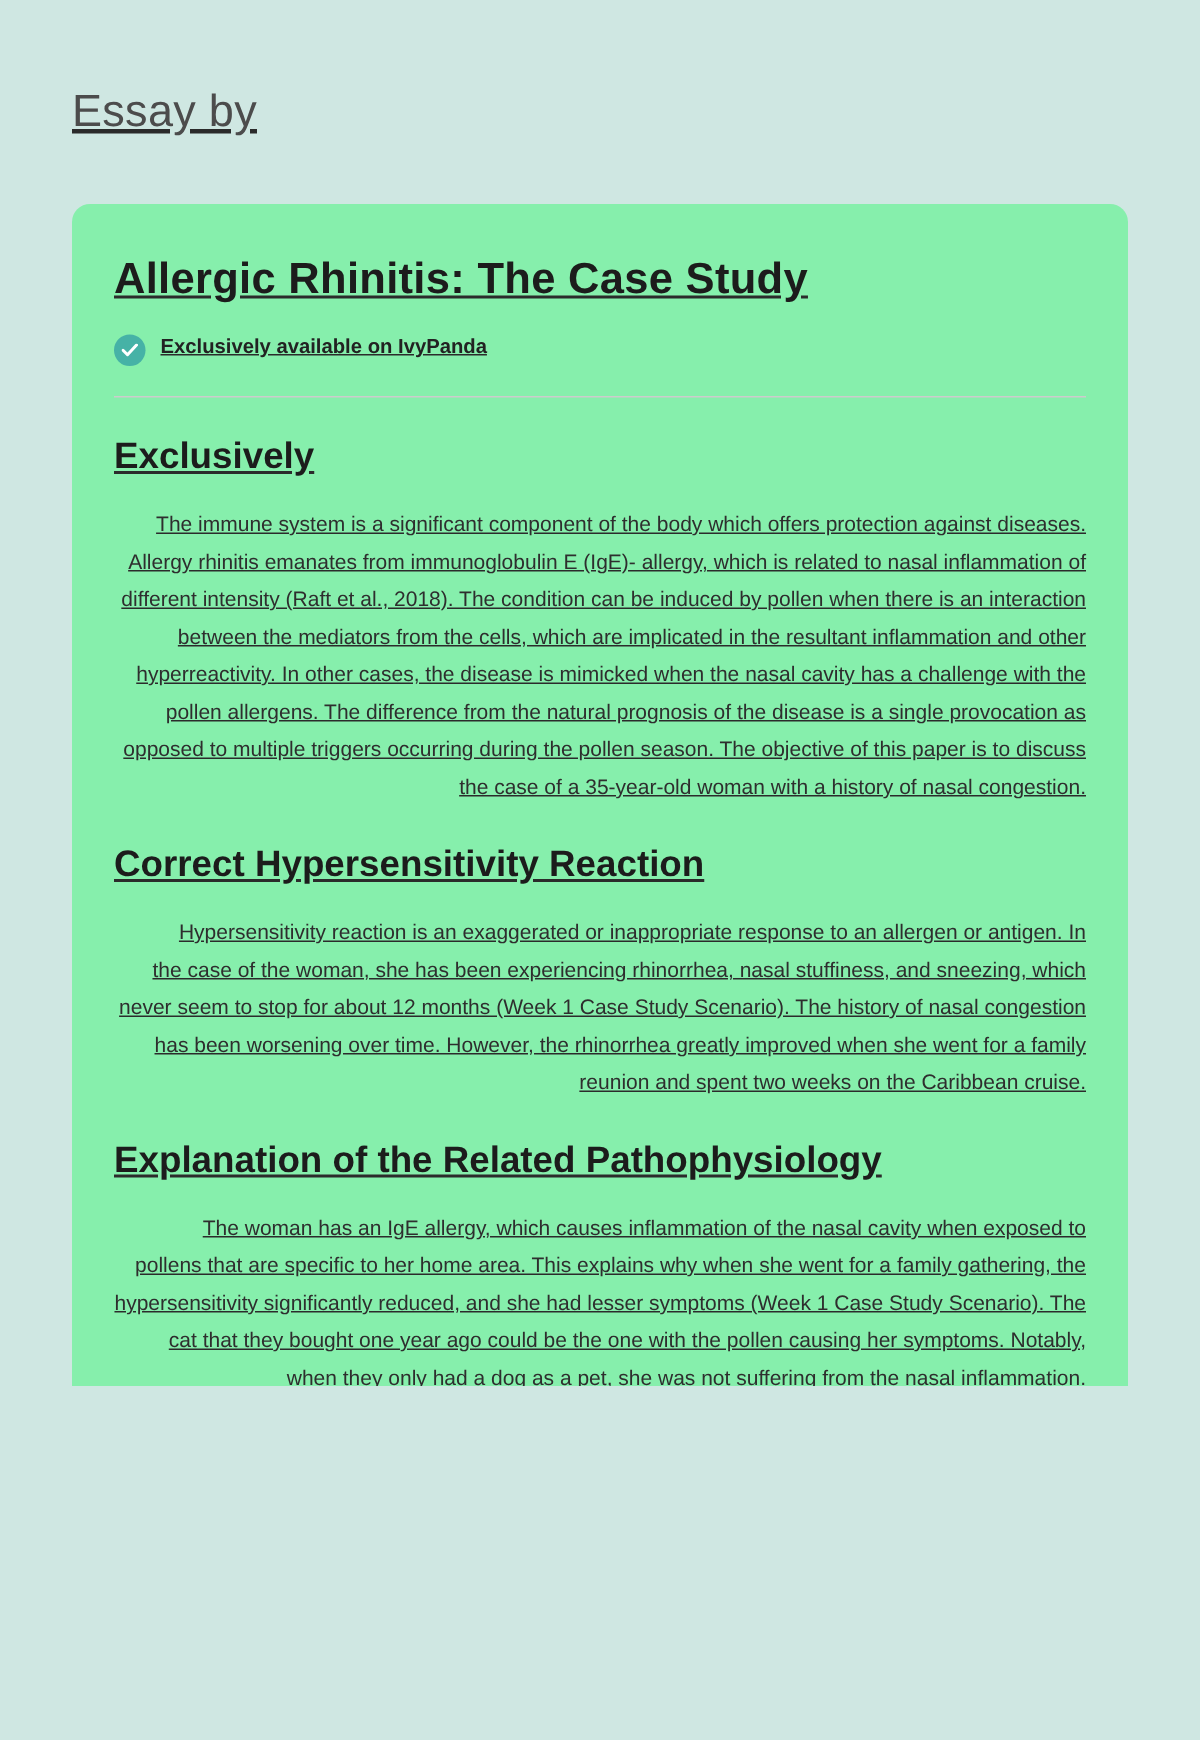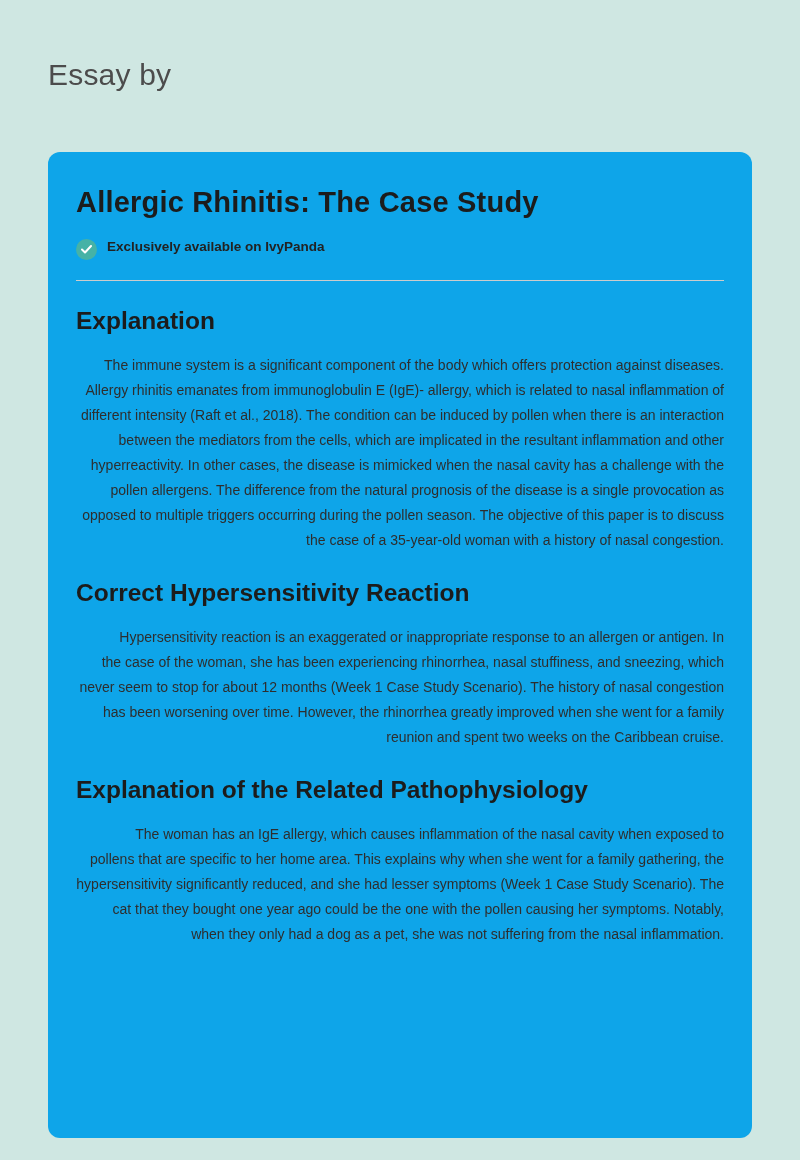--- a/index.html
+++ b/index.html
@@ -5,22 +5,23 @@
   * { margin: 0; padding: 0; box-sizing: border-box; }
   html, body {
     width: 800px;
     height: 1160px;
     background: #cfe7e2;
     font-family: "Liberation Sans", sans-serif;
     color: #2b2b2b;
   }
   .page {
     width: 800px;
-    height: 1160px;
+    height: 924px;
     overflow: hidden;
+    text-decoration: underline;
   }
 
   
   .header {
     display: flex;
     align-items: center;
     padding: 38px 0 0 48px;
     height: 112px;
   }
   .essay-by {
@@ -43,22 +44,22 @@
   }
   .brand sup {
     font-size: 12px;
     font-weight: 700;
     vertical-align: super;
   }
 
   
   .card {
     width: 704px;
-    margin: 40px auto 0 auto;
-    background: #0ea5e9;
+    margin: 24px auto 0 auto;
+    background: #86efac;
     border-radius: 12px;
     padding: 34px 28px 56px 28px;
     min-height: 986px;
   }
   .doc-title {
     font-size: 29px;
     font-weight: 700;
     color: #1c1c1c;
     letter-spacing: 0.2px;
   }
@@ -121,21 +122,21 @@
         <svg width="11" height="9" viewBox="0 0 11 9" xmlns="http://www.w3.org/2000/svg">
           <polyline points="1,4.5 4,7.5 10,1" fill="none" stroke="#ffffff" stroke-width="2" stroke-linecap="round" stroke-linejoin="round"></polyline>
         </svg>
       </span>
       <span class="badge-text">Exclusively available on IvyPanda</span>
     </div>
 
     <hr class="divider">
 
     <div class="section">
-      <h2>Explanation</h2>
+      <h2>Exclusively</h2>
       <p>The immune system is a significant component of the body which offers protection against diseases. Allergy rhinitis emanates from immunoglobulin E (IgE)- allergy, which is related to nasal inflammation of different intensity (Raft et al., 2018). The condition can be induced by pollen when there is an interaction between the mediators from the cells, which are implicated in the resultant inflammation and other hyperreactivity. In other cases, the disease is mimicked when the nasal cavity has a challenge with the pollen allergens. The difference from the natural prognosis of the disease is a single provocation as opposed to multiple triggers occurring during the pollen season. The objective of this paper is to discuss the case of a 35-year-old woman with a history of nasal congestion.</p>
     </div>
 
     <div class="section">
       <h2>Correct Hypersensitivity Reaction</h2>
       <p>Hypersensitivity reaction is an exaggerated or inappropriate response to an allergen or antigen. In the case of the woman, she has been experiencing rhinorrhea, nasal stuffiness, and sneezing, which never seem to stop for about 12 months (Week 1 Case Study Scenario). The history of nasal congestion has been worsening over time. However, the rhinorrhea greatly improved when she went for a family reunion and spent two weeks on the Caribbean cruise.</p>
     </div>
 
     <div class="section">
       <h2>Explanation of the Related Pathophysiology</h2>

